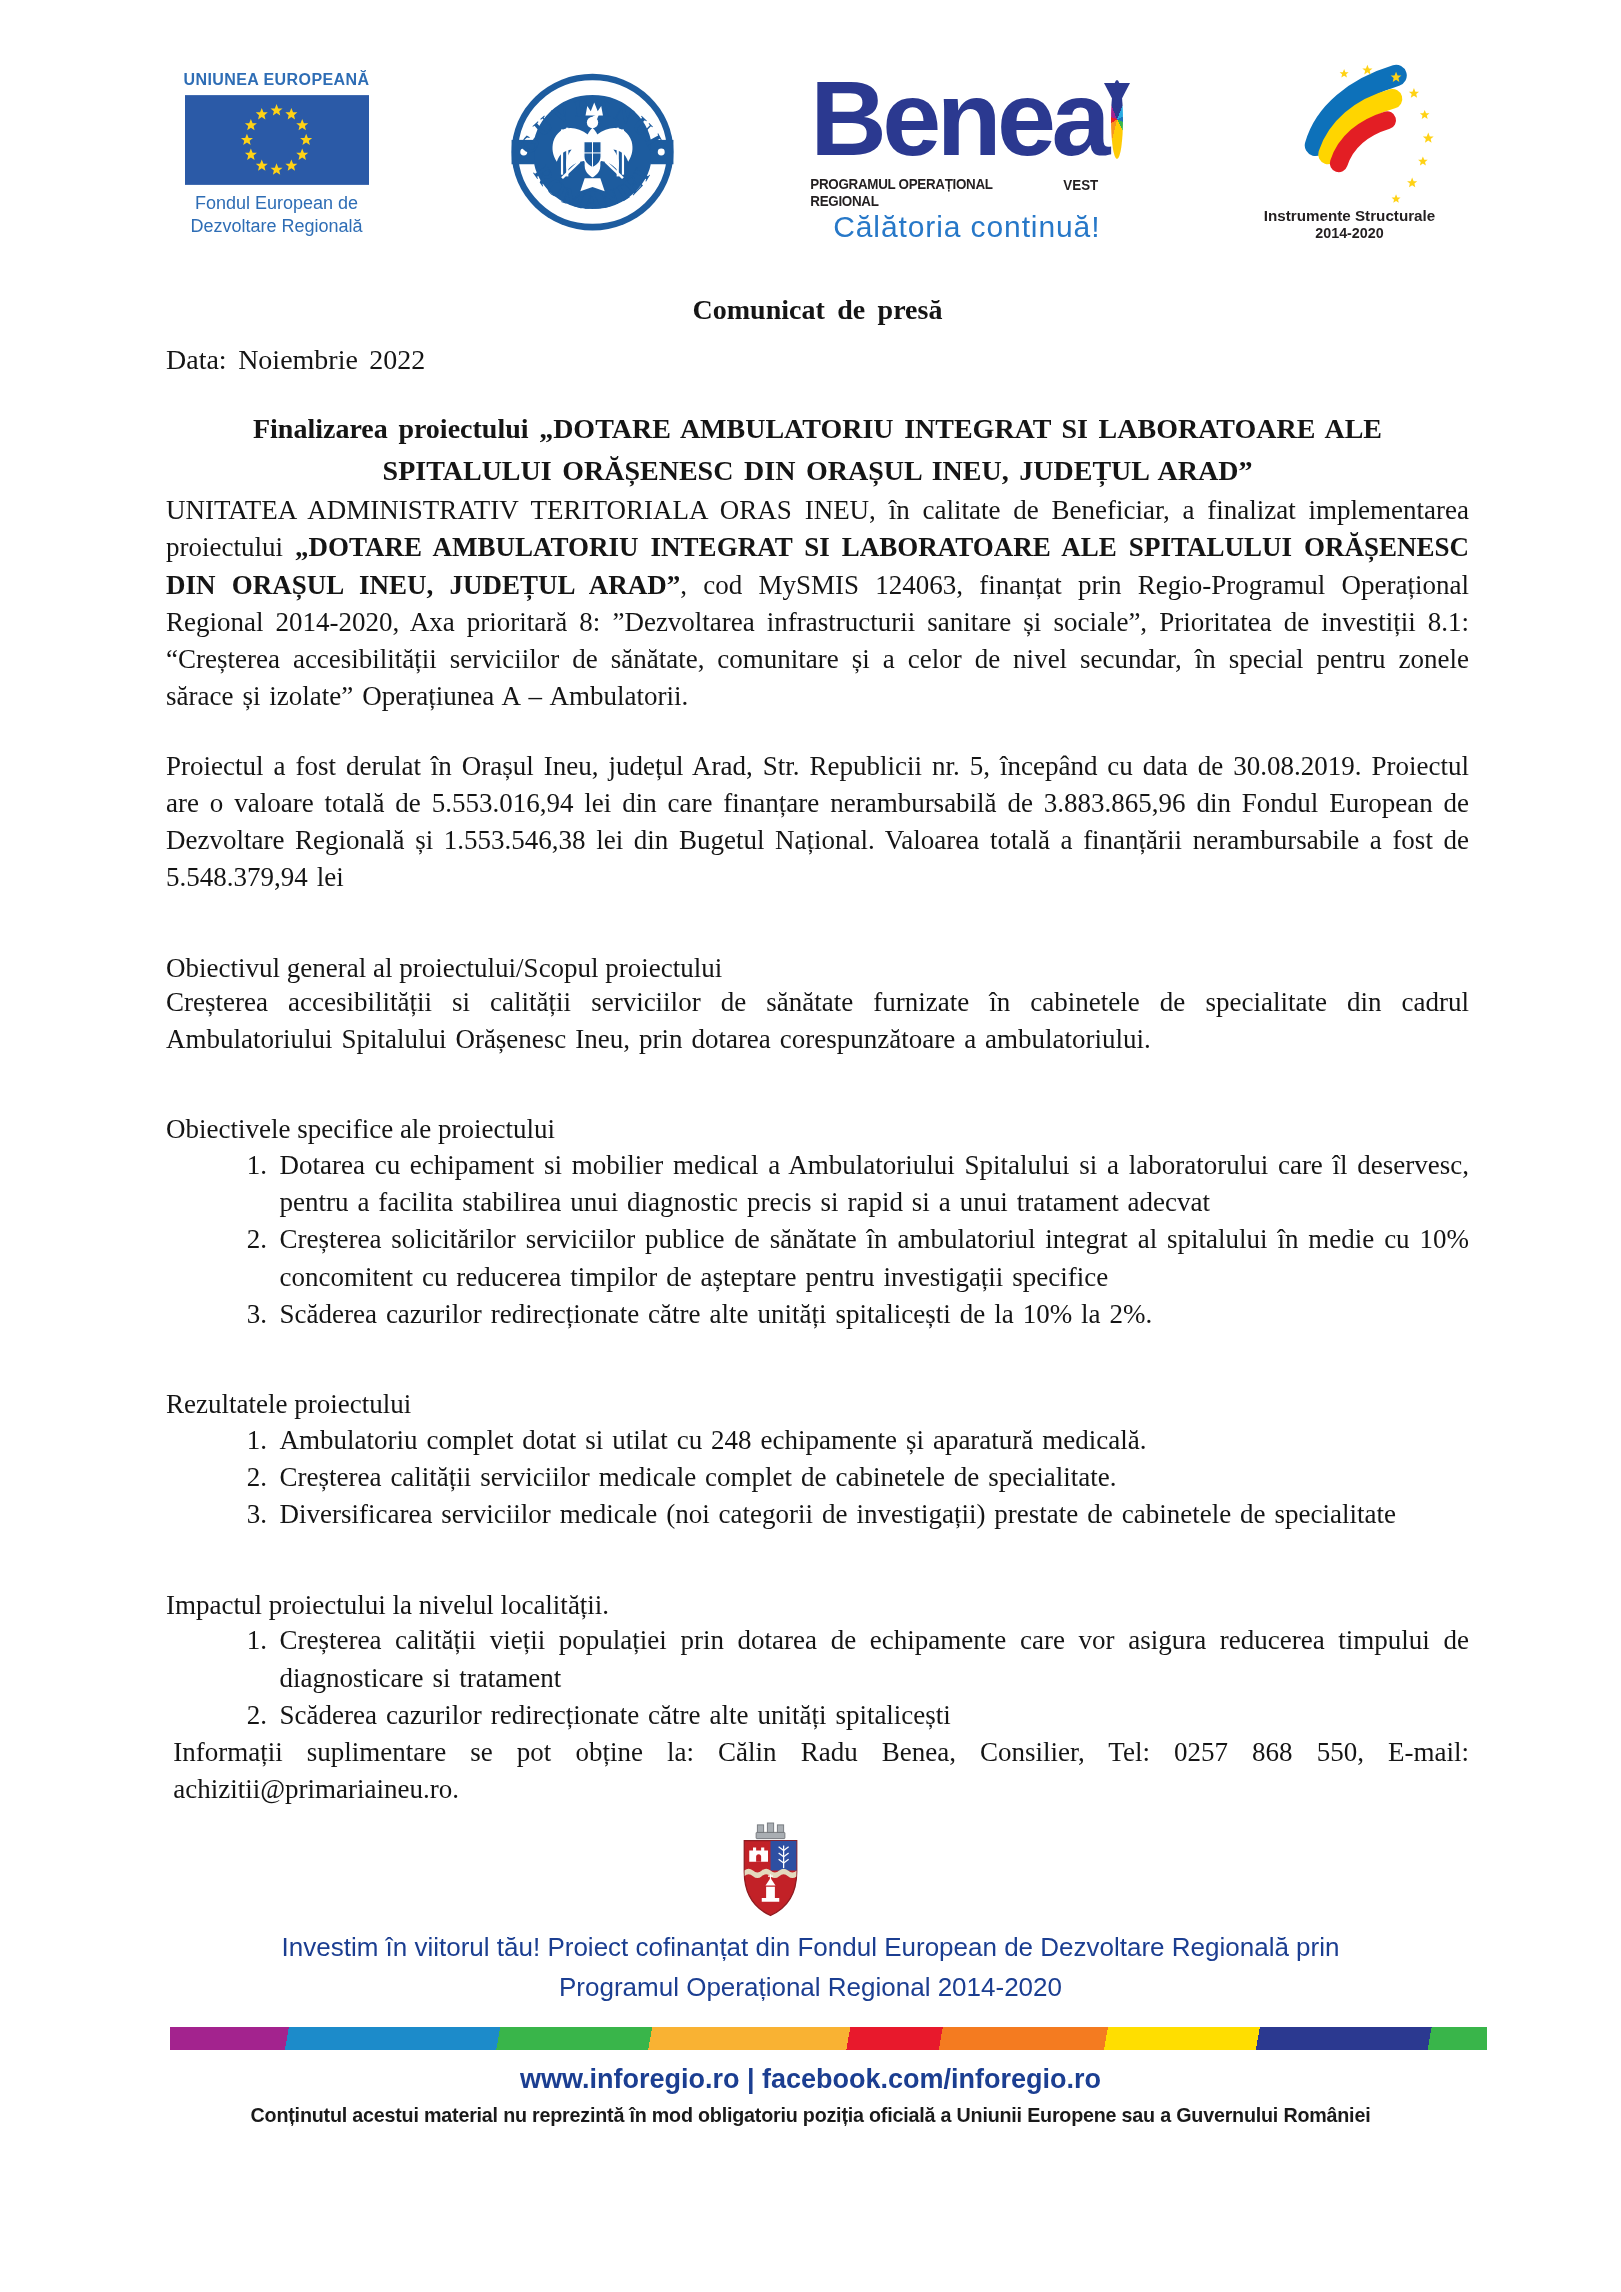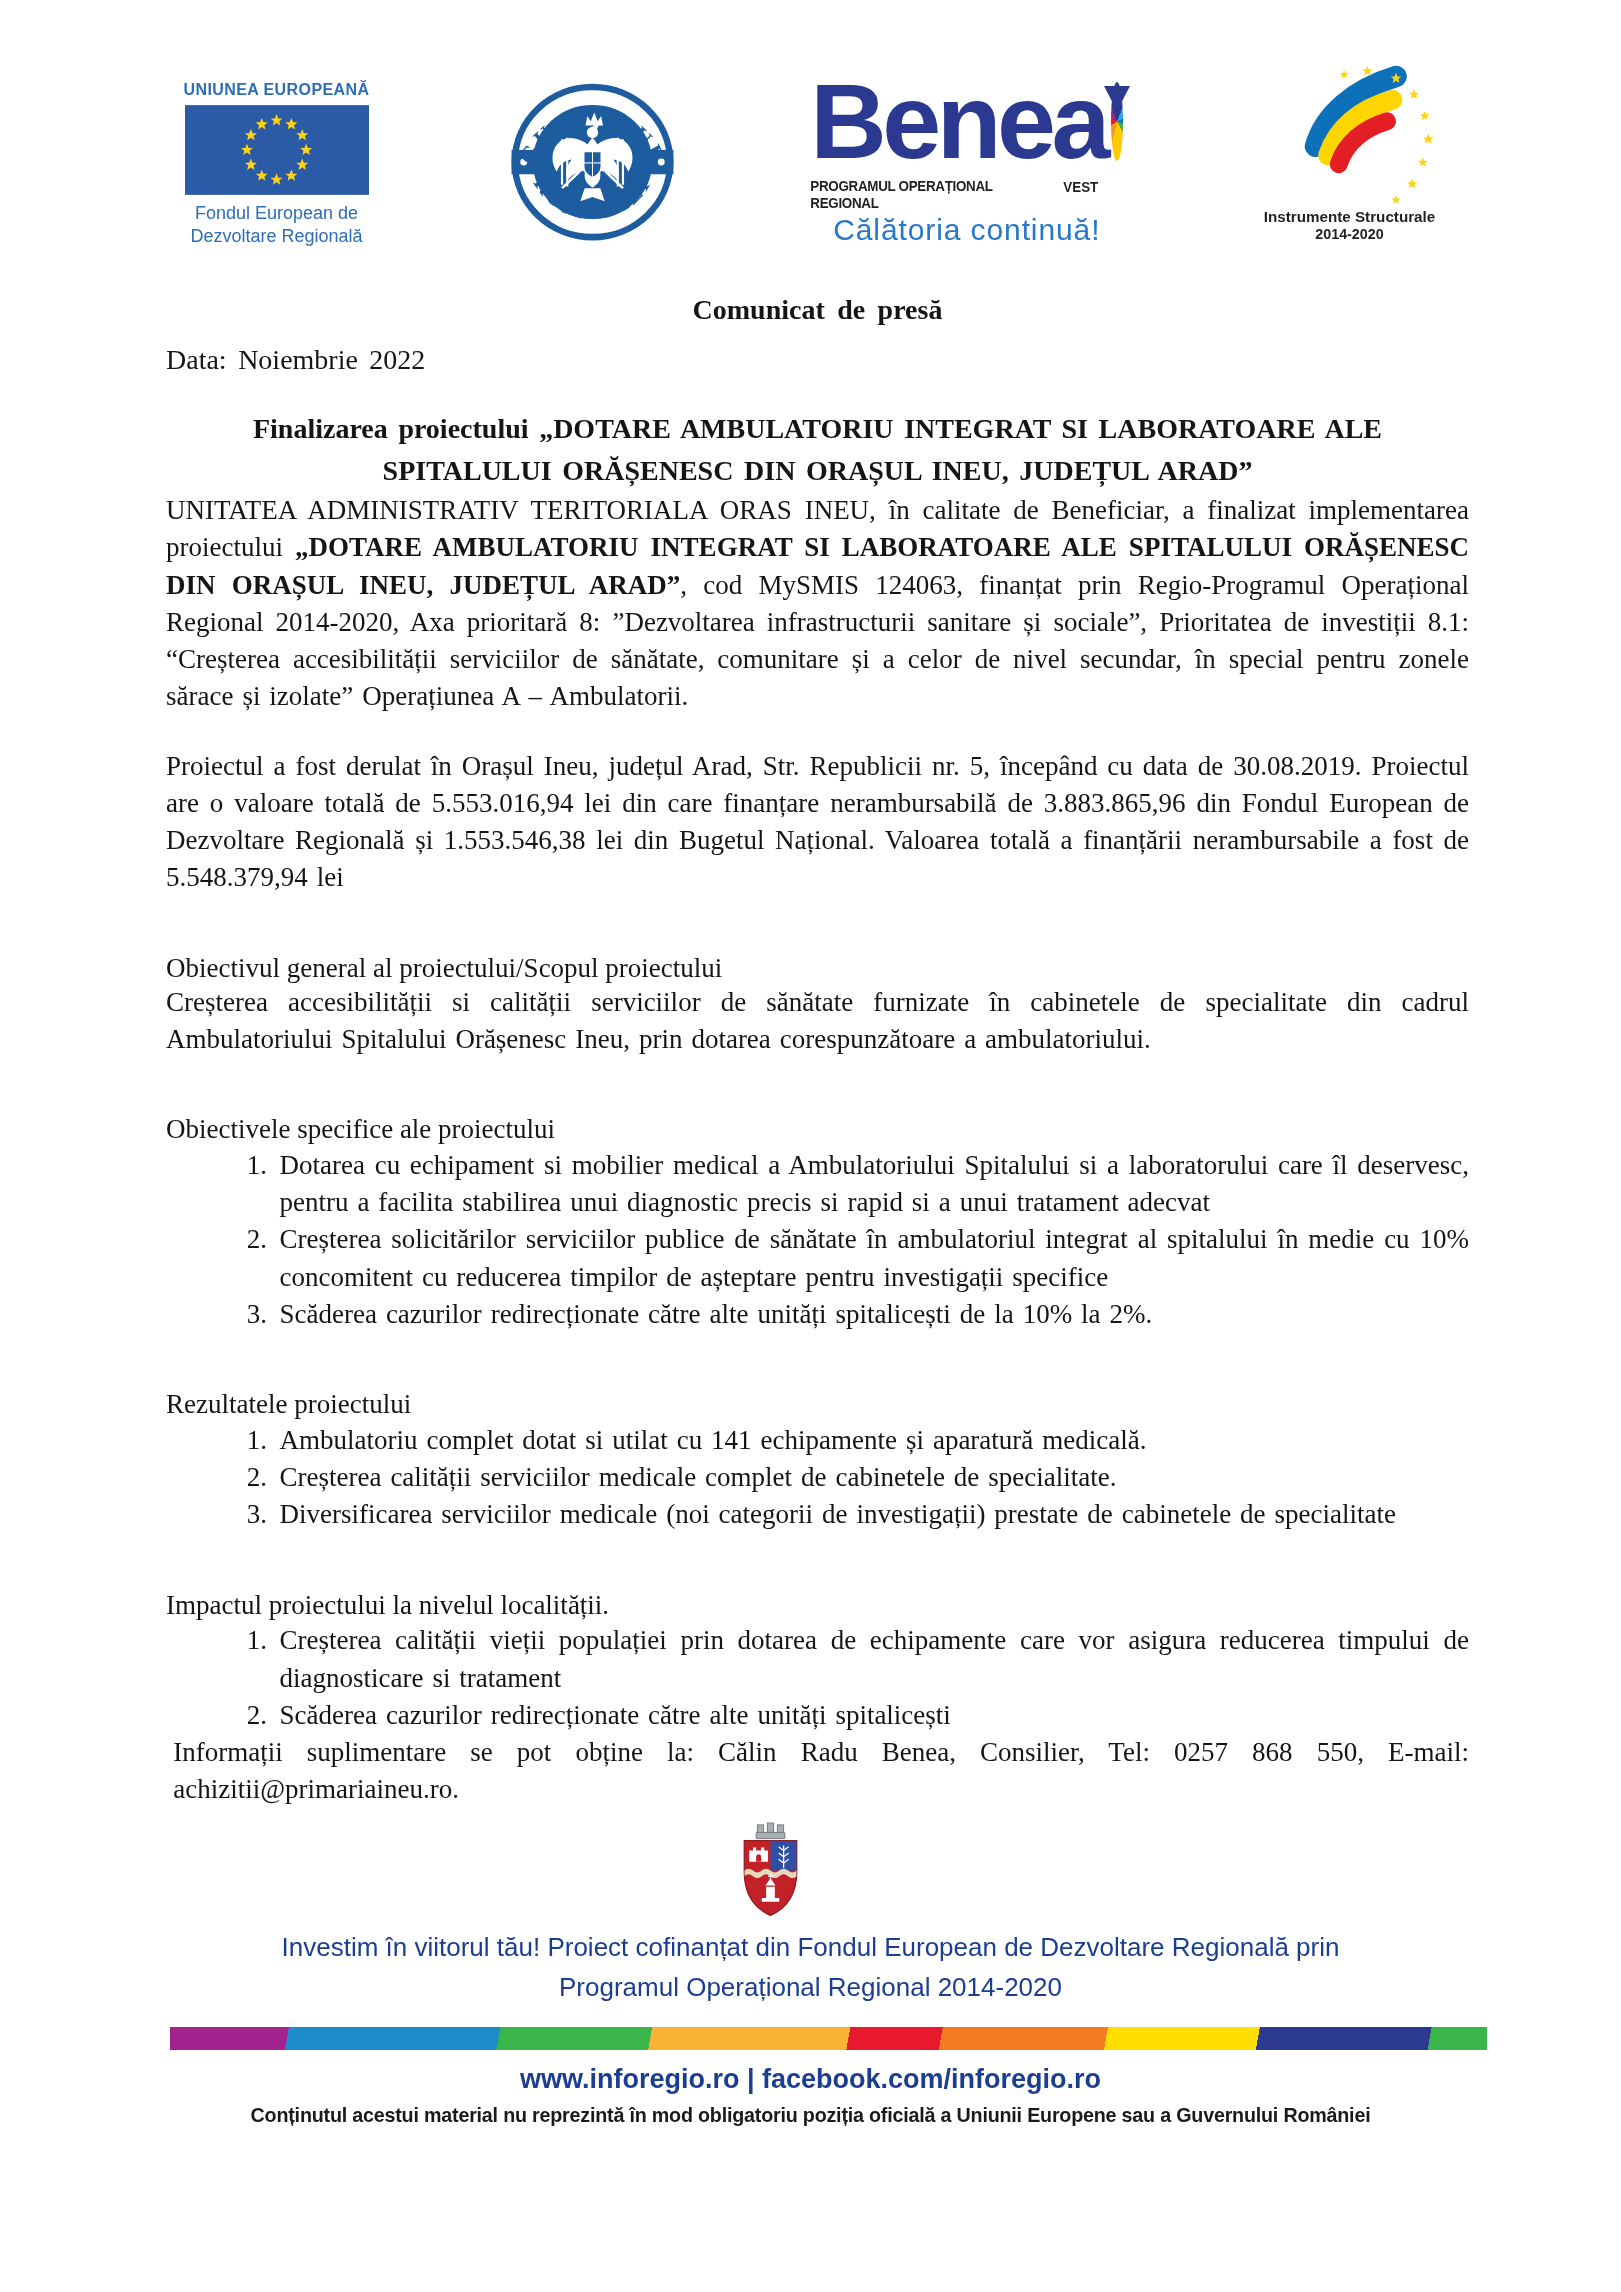--- a/index.html
+++ b/index.html
@@ -1,21 +1,21 @@
 <!DOCTYPE html>
 <html style="font-size:14.3px"><head>
 <meta charset="utf-8">
 <style>
   html,body{margin:0;padding:0;}
   body{width:1621px;height:2293px;background:#ffffff;overflow:hidden;
        font-family:"Liberation Serif", serif;color:#151515;}
   .page{position:relative;width:1621px;height:2293px;}
 
   
-  .logos{display:flex;justify-content:space-between;align-items:flex-end;
+  .logos{display:flex;justify-content:space-between;align-items:center;
          margin:61px 179px 0 179px;height:186px;}
   .eu-block{width:195px;text-align:center;}
   .eu-title{font-family:"Liberation Sans",sans-serif;font-weight:bold;font-size:16px;
             color:#2e6db5;letter-spacing:0.4px;white-space:nowrap;}
   .eu-flag{margin:6.3px auto 0 auto;display:block;}
   .eu-caption{font-family:"Liberation Sans",sans-serif;font-size:18px;color:#2e6db5;
               line-height:1.25;margin-top:7.2px;font-weight:500;}
   .gov-block{margin-top:1.8px;}
   .regio-block{width:313px;margin-top:14.3px;font-family:"Liberation Sans",sans-serif;}
   .regio-row{display:flex;align-items:flex-start;height:97px;}
@@ -209,21 +209,21 @@
       <div class="li">
           <span class="num">3.</span>
           <span class="txt">Scăderea cazurilor redirecționate către alte unități spitalicești de la 10% la 2%.</span>
         </div>
     </div>
 
     <div class="sec-title">Rezultatele proiectului</div>
     <div class="list">
       <div class="li">
           <span class="num">1.</span>
-          <span class="txt">Ambulatoriu complet dotat si utilat cu 141 echipamente și aparatură medicală.</span>
+          <span class="txt">Ambulatoriu complet dotat si utilat cu 248 echipamente și aparatură medicală.</span>
         </div>
       <div class="li">
           <span class="num">2.</span>
           <span class="txt">Creșterea calității serviciilor medicale complet de cabinetele de specialitate.</span>
         </div>
       <div class="li">
           <span class="num">3.</span>
           <span class="txt">Diversificarea serviciilor medicale (noi categorii de investigații) prestate de cabinetele de specialitate</span>
         </div>
     </div>

